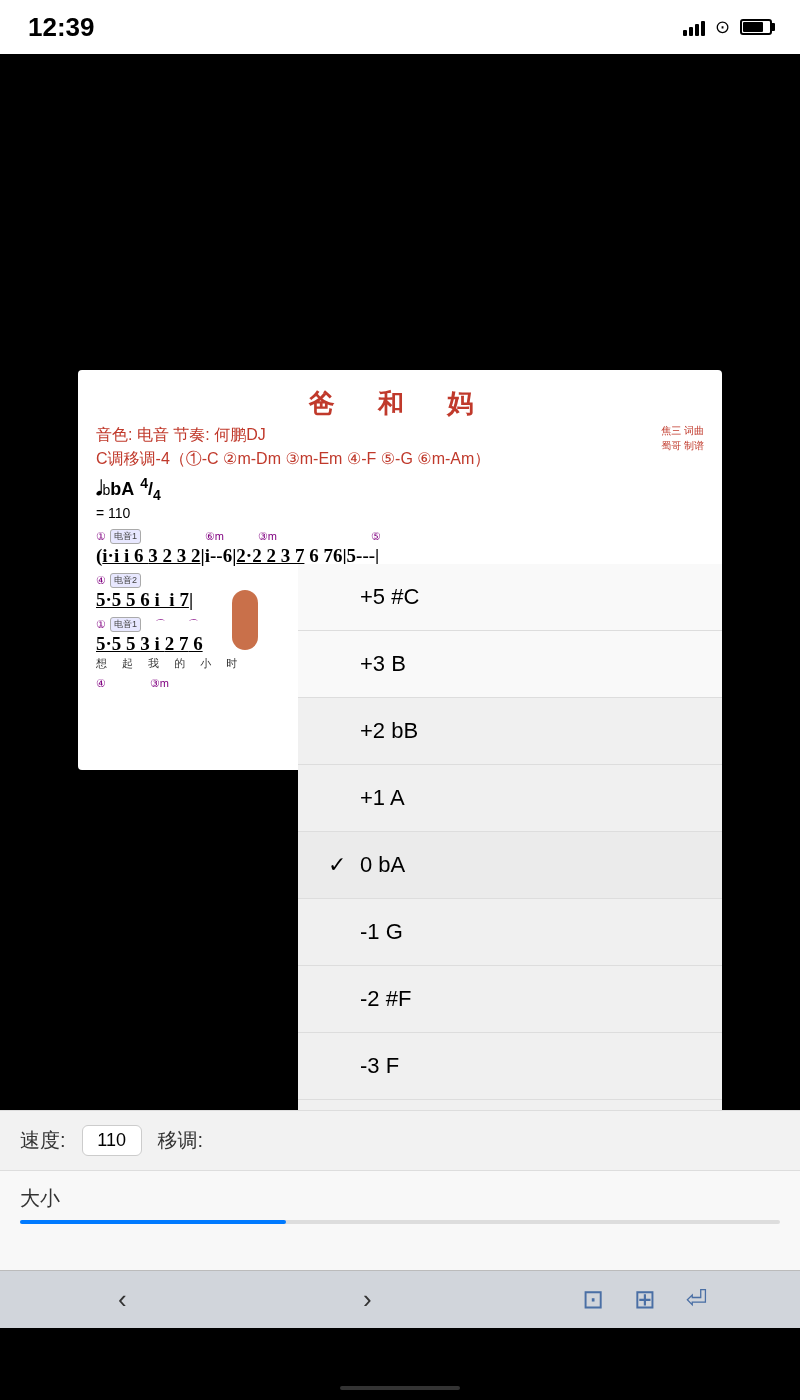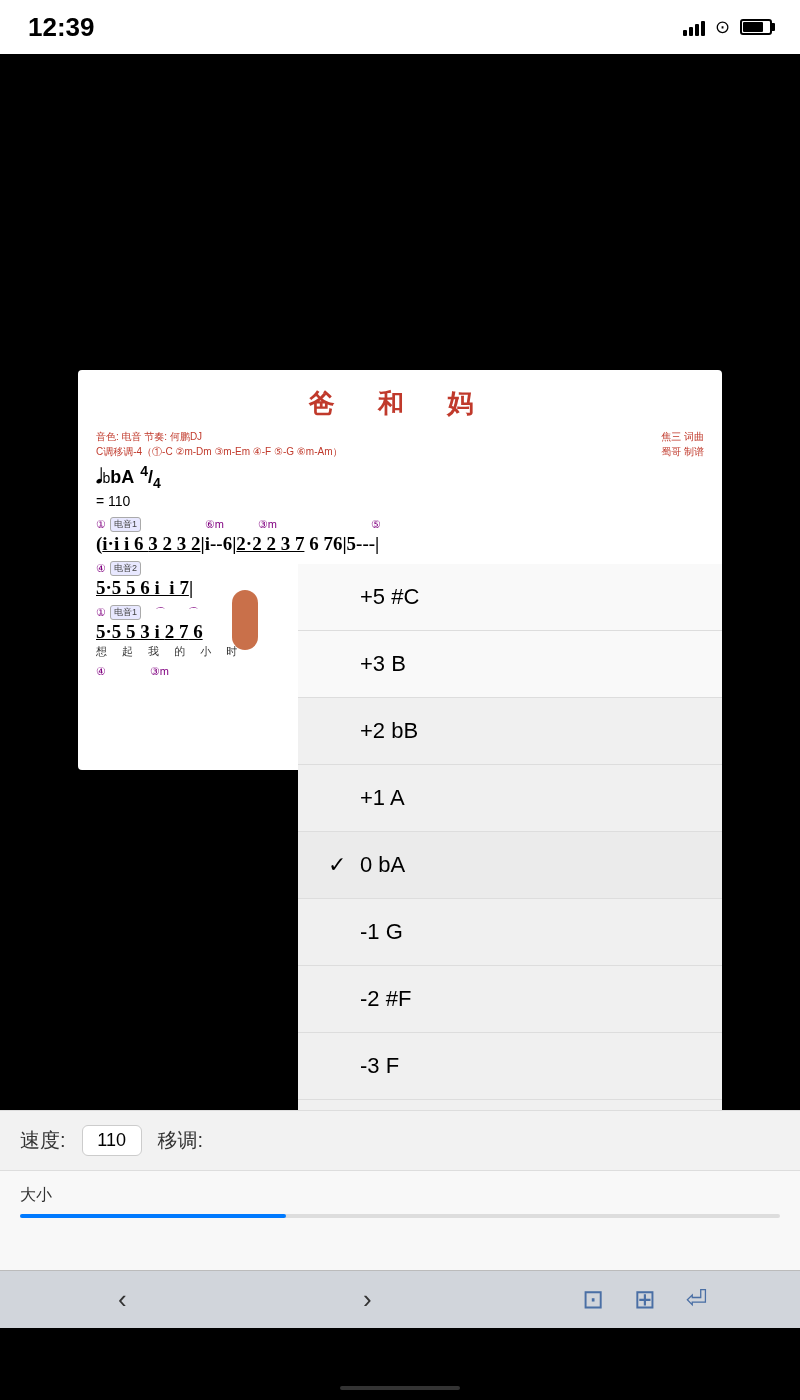--- a/index.html
+++ b/index.html
@@ -84,21 +84,21 @@
     .score-content {
       padding: 16px 18px 10px;
     }
 
     .score-title {
       text-align: center;
       font-size: 26px;
       font-weight: bold;
       color: #c0392b;
       letter-spacing: 18px;
-      margin-bottom: 8px;
+      margin-bottom: 2px;
     }
 
     .score-meta {
       display: flex;
       justify-content: space-between;
       font-size: 11px;
       color: #c0392b;
       margin-bottom: 4px;
     }
     .score-meta-left { text-align: left; line-height: 1.5; }
@@ -192,21 +192,21 @@
       position: absolute;
       bottom: 130px;
       left: 0; right: 0;
       height: 100px;
       background: #f8f8f8;
       padding: 14px 20px;
       z-index: 60;
       border-top: 1px solid #ddd;
     }
     .size-label {
-      font-size: 16px; color: #333; margin-bottom: 8px;
+      font-size: 20px; color: #333; margin-bottom: 8px;
     }
     .slider-track {
       height: 4px;
       background: #ddd;
       border-radius: 2px;
       position: relative;
       margin-top: 8px;
     }
     .slider-fill {
       height: 4px;
@@ -285,21 +285,21 @@
     </div>
   </div>
 </div>
 
 <div class="black-area"></div>
 
 <div class="score-card">
   <div class="score-content">
     <div class="score-title">爸  和  妈</div>
     <div class="score-meta">
-      <span class="score-meta-left" style="white-space:pre-line; font-size:10px;">音色: 电音 节奏: 何鹏DJ
+      <span class="score-meta-left" style="white-space:pre-line; font-size:16px;">音色: 电音 节奏: 何鹏DJ
 C调移调-4（①-C ②m-Dm ③m-Em ④-F ⑤-G ⑥m-Am）</span>
       <span class="score-meta-right" style="white-space:pre-line; font-size:10px;">焦三  词曲
 蜀哥  制谱</span>
     </div>
 
     <div class="key-info">
       <div style="display:flex;flex-direction:column;gap:2px;">
         <div style="display:flex;align-items:baseline;gap:0px;">
           <span style="font-size:20px;color:#000;font-weight:bold;">𝅘𝅥</span>
           <span style="font-size:14px;color:#000;">b</span>

